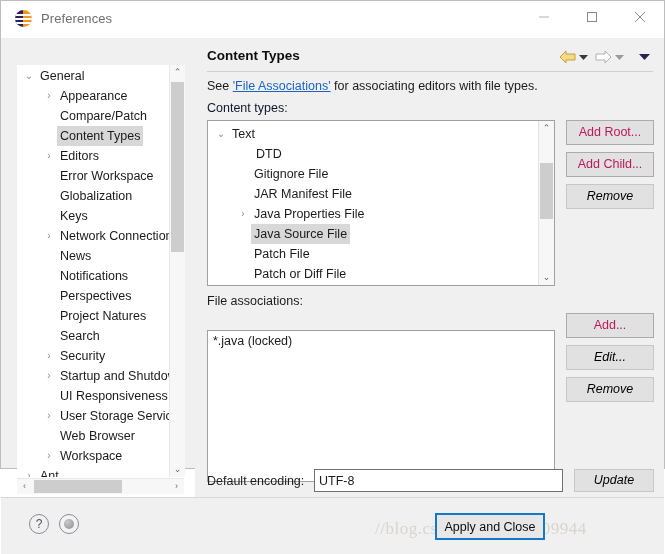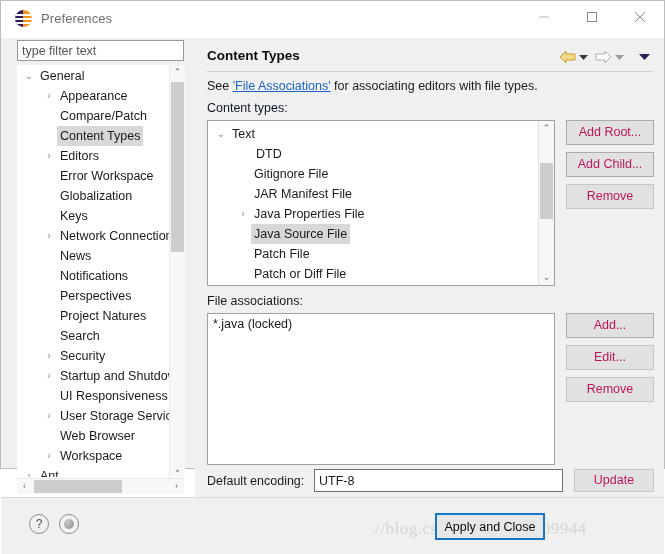--- a/index.html
+++ b/index.html
@@ -73,32 +73,32 @@
   .cti .arrow{position:absolute;top:0;width:14px;height:20px;line-height:20px;text-align:center;font-size:10px;color:#8e8e8e;}
   .cti .lbl{position:absolute;top:0;height:20px;line-height:20px;}
   .cti.sel .lbl{background:#d8d8d8;padding:0 3px;margin-left:-3px;}
   .ct-sb{position:absolute;right:0;top:0;width:15px;height:164px;background:#f7f7f7;border-left:1px solid #e2e2e2;}
   .ct-sb .arw{position:absolute;left:0;width:15px;height:15px;text-align:center;line-height:15px;color:#646464;font-size:9px;}
   .ct-sb .arw.up{top:0;}
   .ct-sb .arw.dn{bottom:0;}
   .ct-sb .thumb{position:absolute;left:1px;width:13px;top:42px;height:56px;background:#cdcdcd;}
 
   .lbl-fa{position:absolute;left:12px;top:256px;font-size:12.5px;color:#1b1b1b;}
-  .fa-box{position:absolute;left:12px;top:275px;width:348px;height:152px;box-sizing:border-box;
+  .fa-box{position:absolute;left:12px;top:292px;width:348px;height:152px;box-sizing:border-box;
     border:1px solid #a0a0a0;background:#ffffff;}
   .fa-item{position:absolute;left:5px;top:3px;font-size:12.5px;color:#1b1b1b;}
 
   .enc-label{position:absolute;left:12px;top:436px;font-size:12.5px;color:#1b1b1b;}
   .enc-input{position:absolute;left:119px;top:431px;width:249px;height:23px;box-sizing:border-box;
     border:1px solid #707070;background:#ffffff;font-size:12.5px;color:#1b1b1b;padding:0 4px;font-family:inherit;}
 
   
   .btn{position:absolute;box-sizing:border-box;border:1px solid #ababab;background:#e1e1e1;
     font-size:12.5px;color:#be185d;text-align:center;font-family:inherit;cursor:default;}
-  .btn.disabled{color:#be185d;border-color:#c7c7c7;background:#e1e1e1;}
+  .btn.disabled{color:#000000;border-color:#c7c7c7;background:#e1e1e1;font-style:italic;}
   .rb{left:371px;width:88px;height:25px;line-height:23px;}
   .rb1{top:82px;}
   .rb2{top:114px;}
   .rb3{top:146px;}
   .rb4{top:275px;}
   .rb5{top:307px;}
   .rb6{top:339px;}
   .rb-update{left:379px;top:431px;width:80px;height:23px;line-height:21px;}
 
   
@@ -141,21 +141,20 @@
         </svg>
     </div>
     <div class="wbtn wbtn-close">
       <svg width="12" height="12" viewBox="0 0 12 12">
           <line x1="1" y1="1" x2="11" y2="11" stroke="#8a8a8a" stroke-width="1"></line>
           <line x1="11" y1="1" x2="1" y2="11" stroke="#8a8a8a" stroke-width="1"></line>
         </svg>
     </div>
   </div>
 
-  <input class="filter-input" value="" placeholder="type filter text" style="">
 
   <div class="tree-left" id="tree-left">
       <div class="ti" style="top: 1px;">
         <span class="arrow" style="left: 6px;">⌄</span>
         <span class="lbl" style="left: 23px;">General</span>
       </div>
       <div class="ti" style="top: 21px;">
         <span class="arrow" style="left: 26px;">›</span>
         <span class="lbl" style="left: 43px;">Appearance</span>
       </div>

